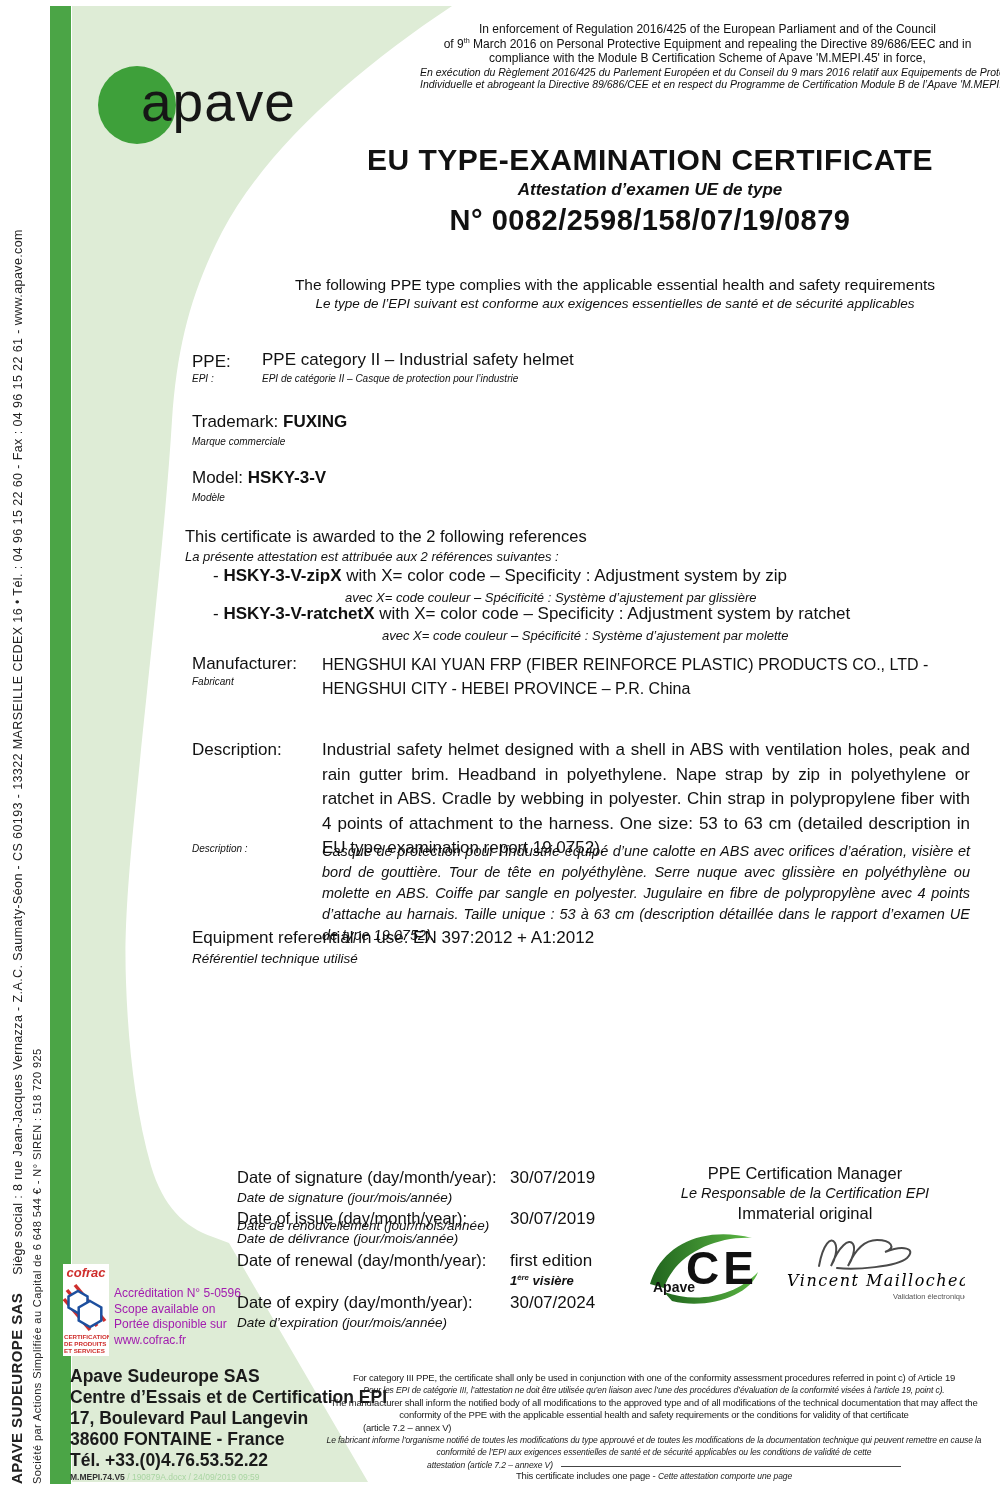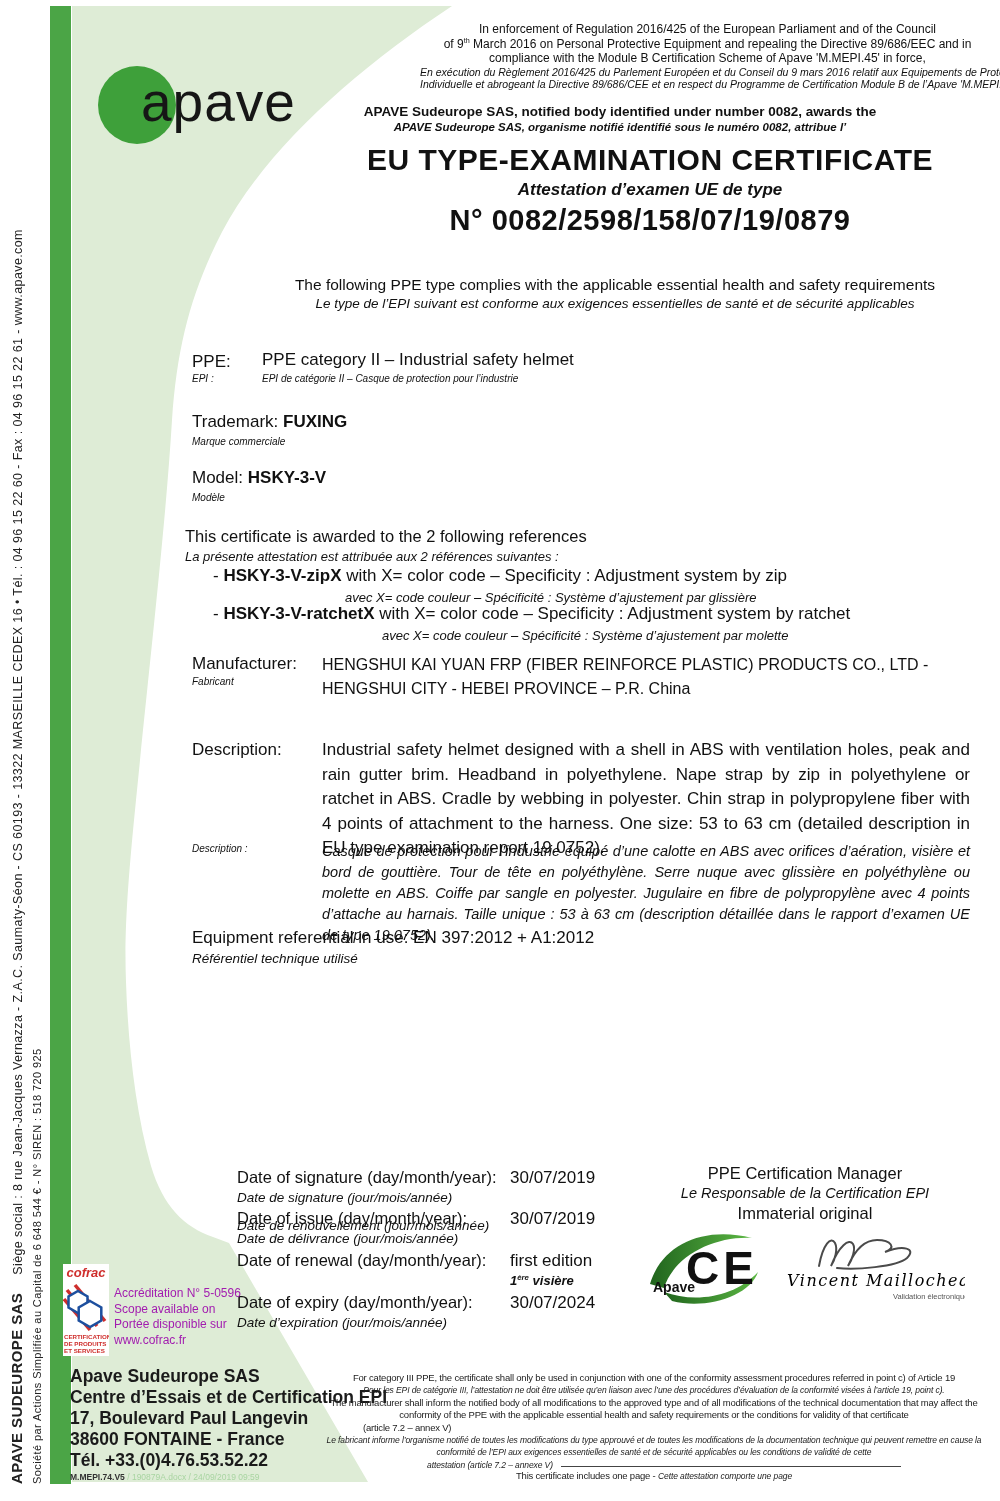--- a/index.html
+++ b/index.html
@@ -60,24 +60,20 @@
   <div class="logo-circle"></div>
   <div class="logo-text">apave</div>
 
   <div class="abs c" style="left:420px;top:22px;width:575px">
     <div class="reg nw">In enforcement of Regulation 2016/425 of the European Parliament and of the Council</div>
     <div class="reg nw"><span>of 9</span><sup>th</sup><span> March 2016 on Personal Protective Equipment and repealing the Directive 89/686/EEC and in</span></div>
     <div class="reg nw">compliance with the Module B Certification Scheme of Apave 'M.MEPI.45' in force,</div>
     <div class="reg-fr nw">En exécution du Règlement 2016/425 du Parlement Européen et du Conseil du 9 mars 2016 relatif aux Equipements de Protection</div>
     <div class="reg-fr nw">Individuelle et abrogeant la Directive 89/686/CEE et en respect du Programme de Certification Module B de l’Apave 'M.MEPI.45' en vigueur,</div>
   </div>
-  <div class="abs c" style="left:300px;top:104px;width:640px">
-    <div class="award-en nw">APAVE Sudeurope SAS, notified body identified under number 0082, awards the</div>
-    <div class="award-fr nw">APAVE Sudeurope SAS, organisme notifié identifié sous le numéro 0082, attribue l’</div>
-  </div>
 
   <div class="abs c" style="left:310px;top:143px;width:680px">
     <div class="title-main nw">EU TYPE-EXAMINATION CERTIFICATE</div>
     <div class="title-sub nw">Attestation d’examen UE de type</div>
     <div class="title-num nw">N° 0082/2598/158/07/19/0879</div>
   </div>
 
   <div class="abs c" style="left:230px;top:276px;width:770px">
     <div class="stat-en nw">The following PPE type complies with the applicable essential health and safety requirements</div>
     <div class="stat-fr nw">Le type de l’EPI suivant est conforme aux exigences essentielles de santé et de sécurité applicables</div>

